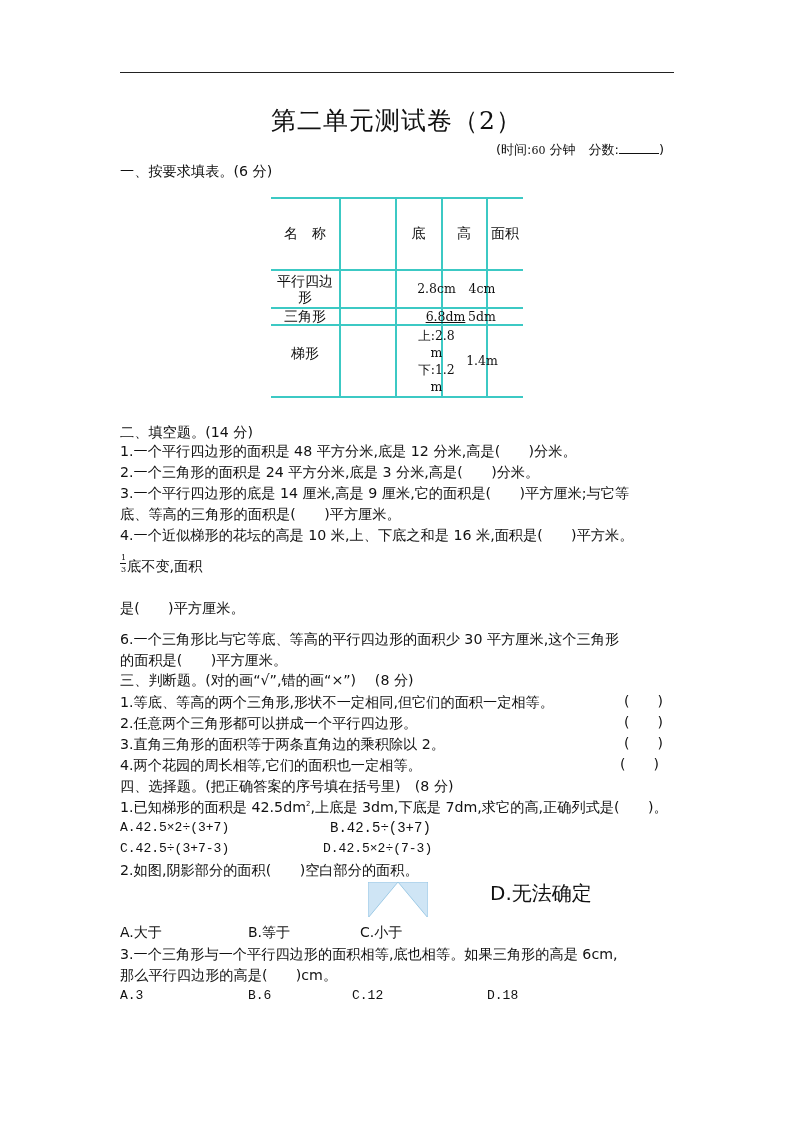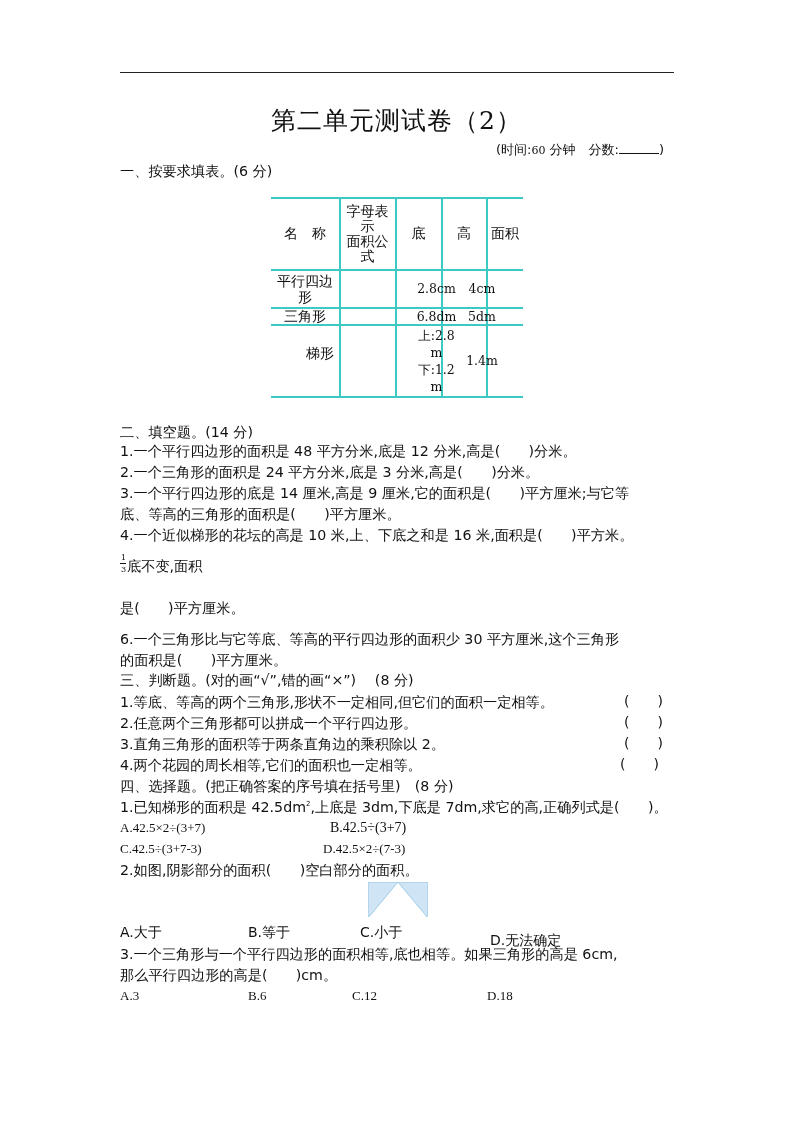--- a/index.html
+++ b/index.html
@@ -7,21 +7,21 @@
        font-family:"DejaVu Sans","Liberation Sans",sans-serif;color:#111;}
   .abs{position:absolute;white-space:nowrap;}
   .topline{position:absolute;left:120px;top:72px;width:554px;height:1px;background:#222;}
   .title{position:absolute;left:0;width:793px;top:104px;text-align:center;
          font-family:"DejaVu Serif","Liberation Serif",serif;font-size:25px;letter-spacing:1px;}
   .meta{position:absolute;left:496px;top:141px;font-size:13px;}
   .meta .blank{display:inline-block;width:40px;border-bottom:1px solid #111;height:12px;vertical-align:baseline;}
   .sec{font-size:14px;}
   .line{position:absolute;left:120px;font-size:14.2px;white-space:nowrap;}
   .num{font-family:"DejaVu Serif","Liberation Serif",serif;font-size:13px;}
-  .serif{font-family:Liberation Serif, serif;}
+  .serif{font-family:Liberation Mono, monospace;}
   
   .tbl{position:absolute;left:271px;top:197px;width:252px;height:201px;}
   .hl{position:absolute;height:1.5px;background:#3cc9c4;left:0;width:252px;}
   .vl{position:absolute;width:1.5px;background:#3cc9c4;top:0;height:201px;}
   .cell{position:absolute;display:flex;align-items:center;justify-content:center;text-align:center;
         font-size:14px;line-height:15px;}
   .cell.num{font-size:12.5px;padding-left:18px;}
   .frac{display:inline-block;position:relative;width:7px;height:20px;vertical-align:-6px;font-family:"DejaVu Serif",serif;}
   .frac .n{position:absolute;top:-4px;left:1px;font-size:8px;}
   .frac .b{position:absolute;top:6px;left:0;width:6px;height:1px;background:#111;}
@@ -46,46 +46,40 @@
   <div class="hl" style="top:72px"></div>
   <div class="hl" style="top:110px"></div>
   <div class="hl" style="top:127px"></div>
   <div class="hl" style="top:199px"></div>
   <div class="vl" style="left:68px"></div>
   <div class="vl" style="left:124px"></div>
   <div class="vl" style="left:170px"></div>
   <div class="vl" style="left:215px"></div>
 
   <div class="cell" style="left:0;top:0;width:68px;height:72px;">名　称</div>
-  <div class="cell" style="left:69px;top:1px;width:55px;height:72px;flex-direction:column;line-height:15px;">
-    <span>字母表</span>
-    <span>示</span>
-    <span>面积公</span>
-    <span>式</span>
-  </div>
   <div class="cell" style="left:125px;top:0;width:45px;height:72px;">底</div>
   <div class="cell" style="left:171px;top:0;width:44px;height:72px;">高</div>
   <div class="cell" style="left:216px;top:0;width:36px;height:72px;">面积</div>
 
   <div class="cell" style="left:0;top:73px;width:68px;height:37px;flex-direction:column;line-height:16px;">
     <span>平行四边</span>
     <span>形</span>
   </div>
   <div class="cell" style="left:69px;top:73px;width:55px;height:37px;"></div>
   <div class="cell num" style="left:125px;top:73px;width:45px;height:37px;">2.8cm</div>
   <div class="cell num" style="left:171px;top:73px;width:44px;height:37px;">4cm</div>
   <div class="cell" style="left:216px;top:73px;width:36px;height:37px;"></div>
 
   <div class="cell" style="left:0;top:111px;width:68px;height:16px;">三角形</div>
   <div class="cell" style="left:69px;top:111px;width:55px;height:16px;"></div>
-  <div class="cell num" style="left:125px;top:111px;width:45px;height:16px;">6.8dm</div>
+  <div class="cell num" style="left:134px;top:111px;width:45px;height:16px;text-decoration:underline;">6.8dm</div>
   <div class="cell num" style="left:171px;top:111px;width:44px;height:16px;">5dm</div>
   <div class="cell" style="left:216px;top:111px;width:36px;height:16px;"></div>
 
-  <div class="cell" style="left:15px;top:128px;width:68px;height:57px;">梯形</div>
+  <div class="cell" style="left:0;top:128px;width:68px;height:57px;">梯形</div>
   <div class="cell" style="left:69px;top:128px;width:55px;height:71px;"></div>
   <div class="cell num" style="left:125px;top:128px;width:45px;height:71px;flex-direction:column;line-height:17px;">
     <span>上:2.8</span>
     <span>m</span>
     <span>下:1.2</span>
     <span>m</span>
   </div>
   <div class="cell num" style="left:171px;top:128px;width:44px;height:71px;">1.4m</div>
   <div class="cell" style="left:216px;top:128px;width:36px;height:71px;"></div>
 </div>
@@ -125,19 +119,19 @@
 
 <svg class="fig" viewBox="0 0 60 36">
   <rect x="0" y="0" width="60" height="36" fill="#cfe5f5" stroke="#8cc0e0" stroke-width="0.8"></rect>
   <polygon points="0,36 30,0 60,36" fill="#ffffff" stroke="#8cc0e0" stroke-width="0.8"></polygon>
   <line x1="0" y1="36" x2="60" y2="36" stroke="#ffffff" stroke-width="2"></line>
 </svg>
 
 <div class="abs" style="left:120px;top:924px;font-size:14px">A.大于</div>
 <div class="abs" style="left:248px;top:924px;font-size:14px">B.等于</div>
 <div class="abs" style="left:360px;top:924px;font-size:14px">C.小于</div>
-<div class="abs" style="left:490px;top:932px;font-size:14px">D.无法确定</div>
+<div class="abs" style="left:490px;top:880px;font-size:20px">D.无法确定</div>
 <div class="line" style="top:945px">3.一个三角形与一个平行四边形的面积相等,底也相等。如果三角形的高是 6cm,</div>
 <div class="line" style="top:966px">那么平行四边形的高是(　　)cm。</div>
 <div class="abs serif" style="left:120px;top:988px;font-size:13px">A.3</div>
 <div class="abs serif" style="left:248px;top:988px;font-size:13px">B.6</div>
 <div class="abs serif" style="left:352px;top:988px;font-size:13px">C.12</div>
 <div class="abs serif" style="left:487px;top:988px;font-size:13px">D.18</div>
 
 </body></html>

